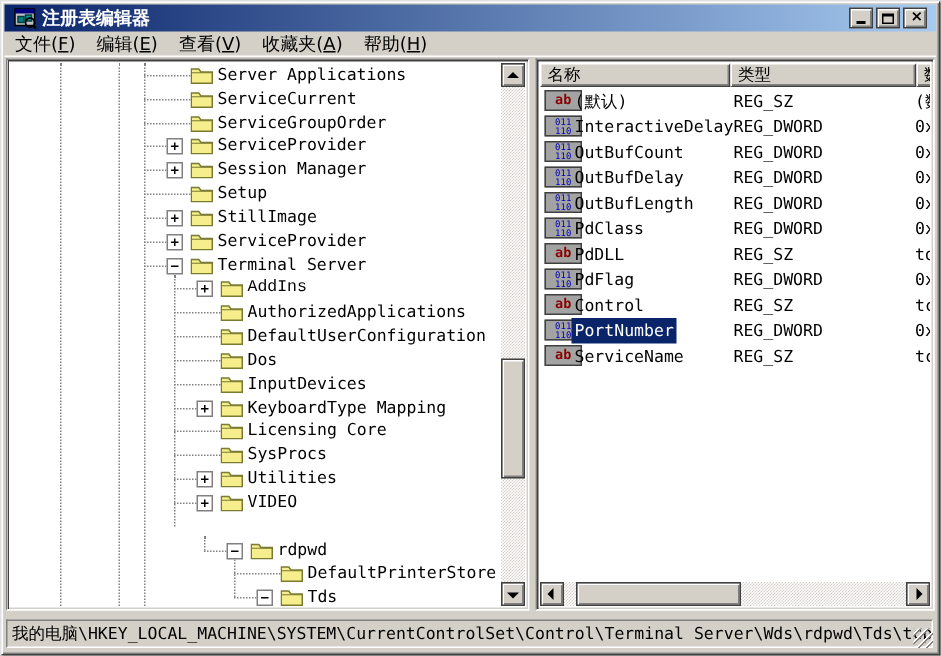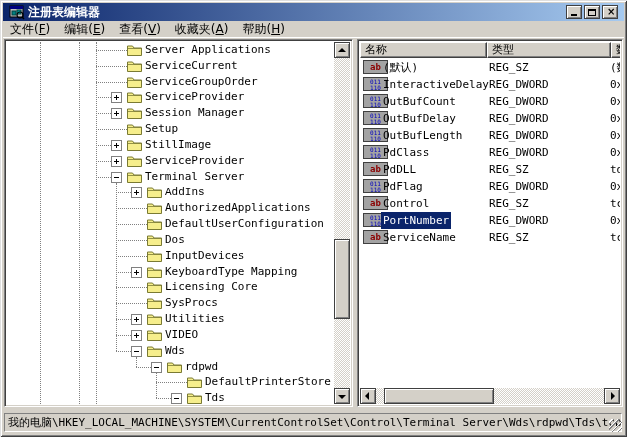--- a/index.html
+++ b/index.html
@@ -201,24 +201,20 @@
   <path d="M0.5 4.5 h14" stroke="#7A7A33" stroke-width="0.8"></path>
               </svg></span><div class="tlabel" style="left: 158px;">SysProcs</div></div>
           <div class="trow" style="top: 269px; right: 0px;"><div class="stub" style="left: 109px; top: 8px; width: 15px;"></div><div class="ebox plus" style="left: 124px;"></div><span><svg class="foldersvg" width="15" height="12" viewBox="0 0 15 12" style="left: 140px;">
   <path d="M0.5 11.5 V2 h5 l1.5 2 h7.5 v7.5 z" fill="#F6EE8C" stroke="#7A7A33"></path>
   <path d="M0.5 4.5 h14" stroke="#7A7A33" stroke-width="0.8"></path>
               </svg></span><div class="tlabel" style="left: 158px;">Utilities</div></div>
           <div class="trow" style="top: 285px; right: 0px; padding-left: 48px;"><div class="stub" style="left: 109px; top: 8px; width: 15px;"></div><div class="ebox plus" style="left: 124px;"></div><span><svg class="foldersvg" width="15" height="12" viewBox="0 0 15 12" style="left: 140px;">
   <path d="M0.5 11.5 V2 h5 l1.5 2 h7.5 v7.5 z" fill="#F6EE8C" stroke="#7A7A33"></path>
   <path d="M0.5 4.5 h14" stroke="#7A7A33" stroke-width="0.8"></path>
               </svg></span><div class="tlabel" style="left: 158px;">VIDEO</div></div>
-          <div class="trow" style="top: 301px; right: 0px;"><div class="stub" style="left: 109px; top: 8px; width: 15px;"></div><div class="ebox" style="left: 124px;"></div><span><svg class="foldersvg" width="15" height="12" viewBox="0 0 15 12" style="left: 140px;">
-  <path d="M0.5 11.5 V2 h5 l1.5 2 h7.5 v7.5 z" fill="#F6EE8C" stroke="#7A7A33"></path>
-  <path d="M0.5 4.5 h14" stroke="#7A7A33" stroke-width="0.8"></path>
-              </svg></span><div class="tlabel" style="left: 158px;">Wds</div></div>
           <div class="trow" style="top: 317px; right: 0px;"><div class="stub" style="left: 129px; top: 8px; width: 15px;"></div><div class="ebox" style="left: 144px;"></div><span><svg class="foldersvg" width="15" height="12" viewBox="0 0 15 12" style="left: 160px;">
   <path d="M0.5 11.5 V2 h5 l1.5 2 h7.5 v7.5 z" fill="#F6EE8C" stroke="#7A7A33"></path>
   <path d="M0.5 4.5 h14" stroke="#7A7A33" stroke-width="0.8"></path>
               </svg></span><div class="tlabel" style="left: 178px;">rdpwd</div></div>
           <div class="trow" style="top: 332px; right: 0px;"><div class="stub" style="left: 149px; top: 8px; width: 33px;"></div><span><svg class="foldersvg" width="15" height="12" viewBox="0 0 15 12" style="left: 180px;">
   <path d="M0.5 11.5 V2 h5 l1.5 2 h7.5 v7.5 z" fill="#F6EE8C" stroke="#7A7A33"></path>
   <path d="M0.5 4.5 h14" stroke="#7A7A33" stroke-width="0.8"></path>
               </svg></span><div class="tlabel" style="left: 198px;">DefaultPrinterStore</div></div>
           <div class="trow" style="top: 348px; right: 0px;"><div class="stub" style="left: 149px; top: 8px; width: 15px;"></div><div class="ebox" style="left: 164px;"></div><span><svg class="foldersvg" width="15" height="12" viewBox="0 0 15 12" style="left: 180px;">
   <path d="M0.5 11.5 V2 h5 l1.5 2 h7.5 v7.5 z" fill="#F6EE8C" stroke="#7A7A33"></path>

